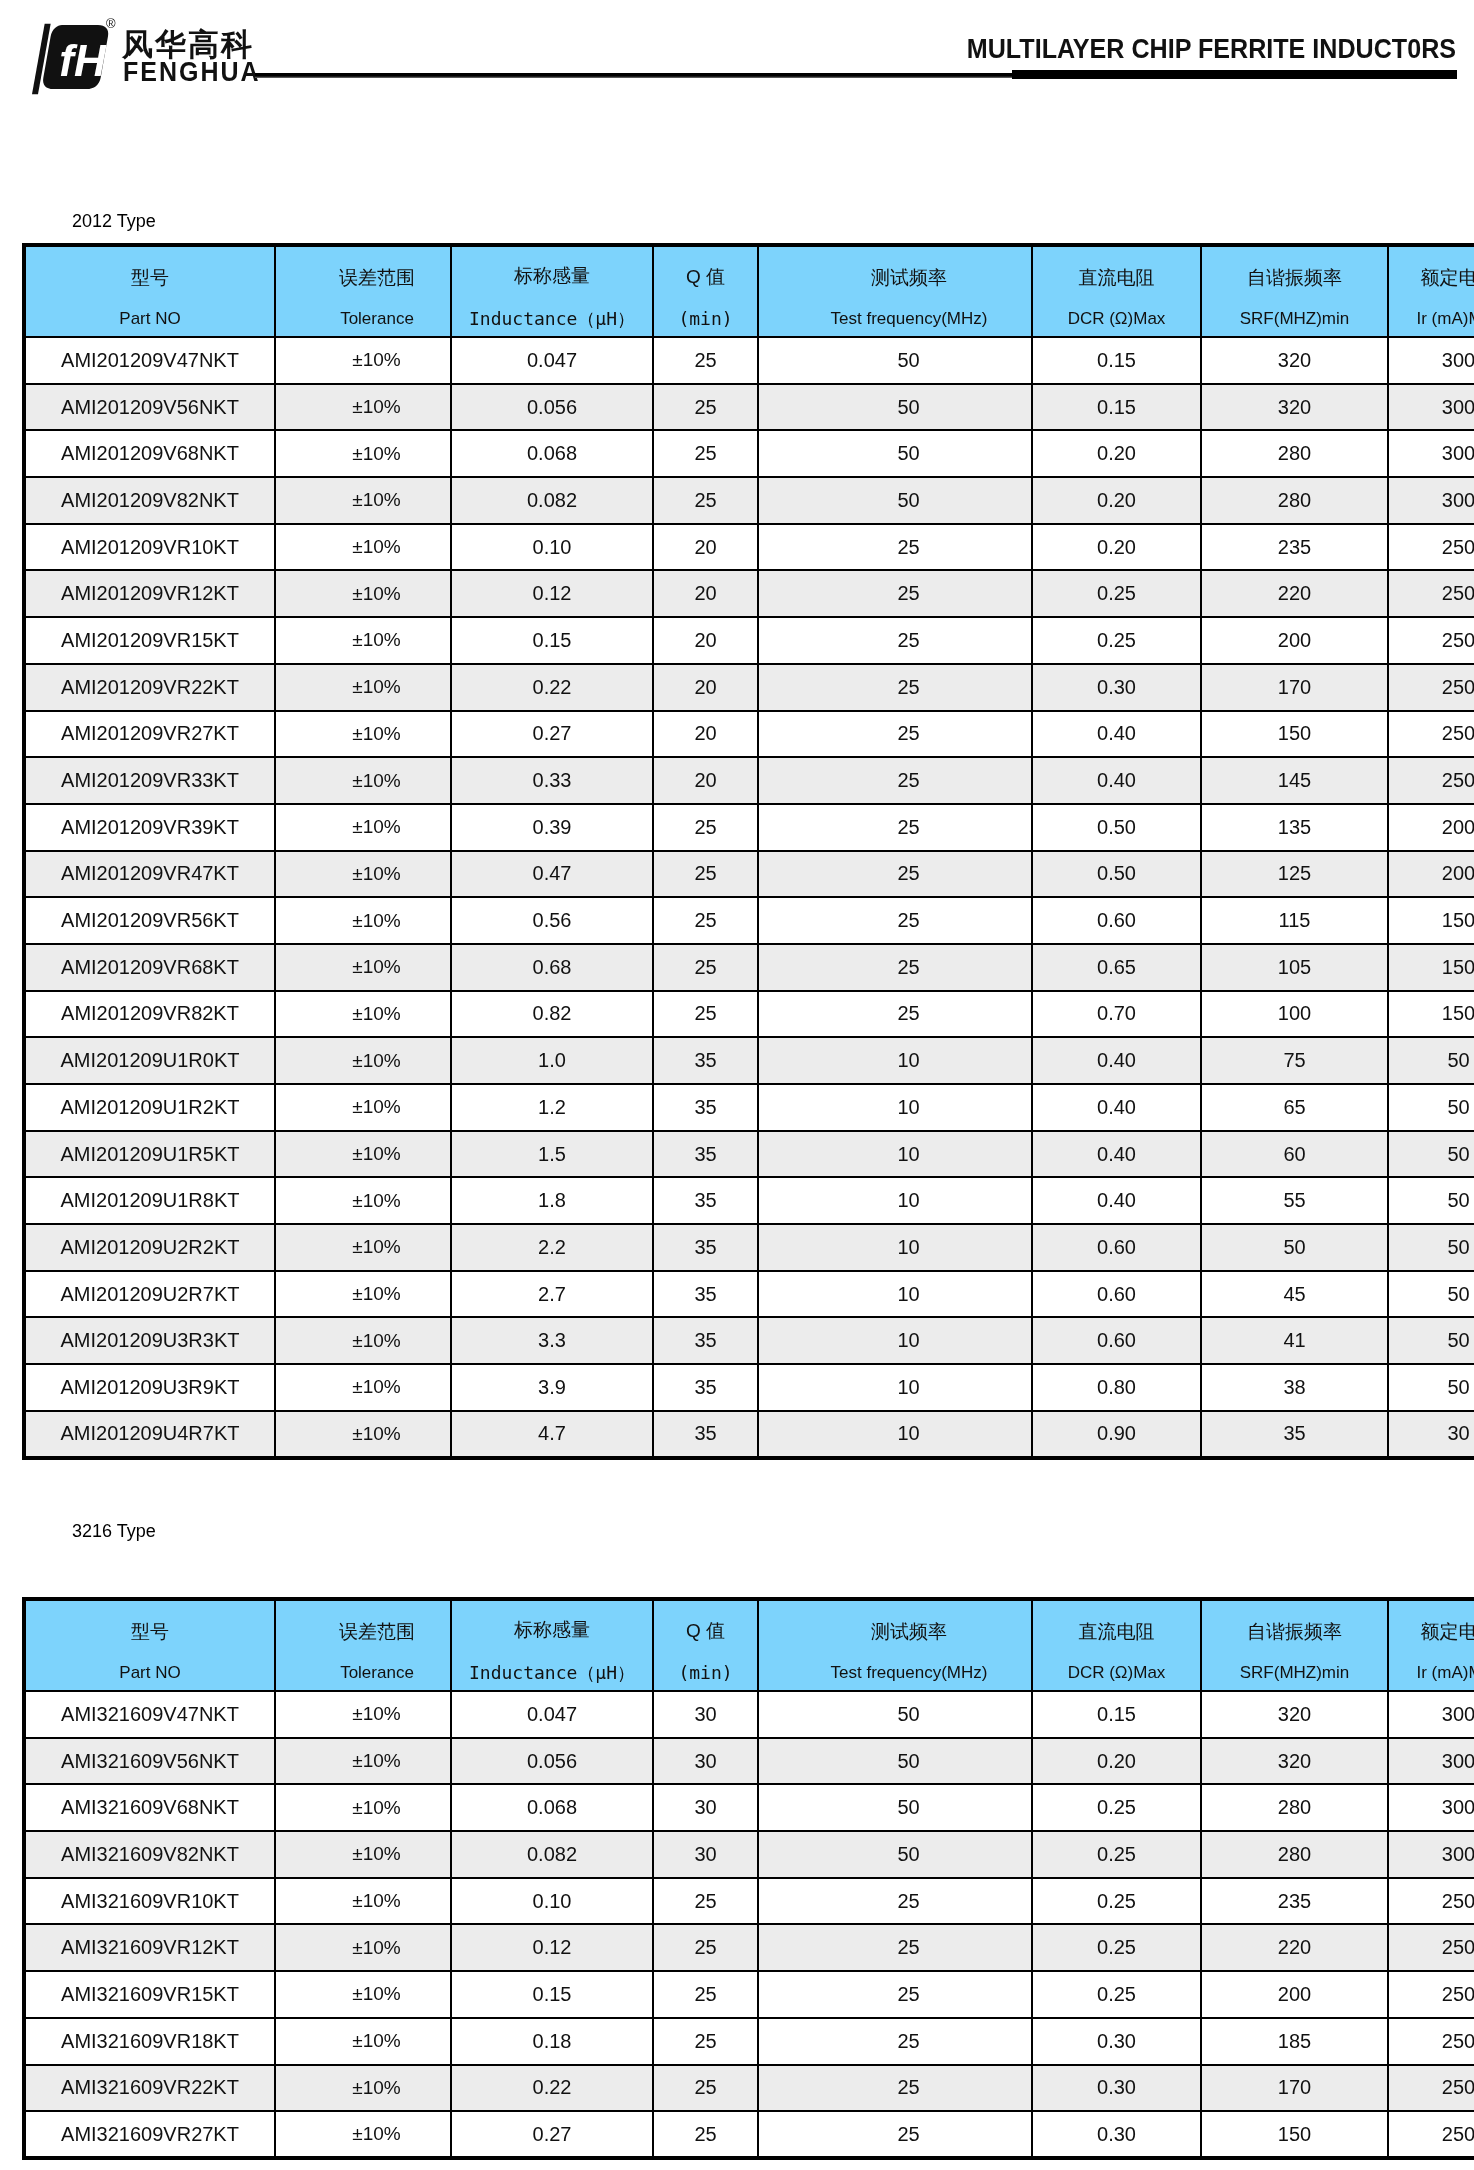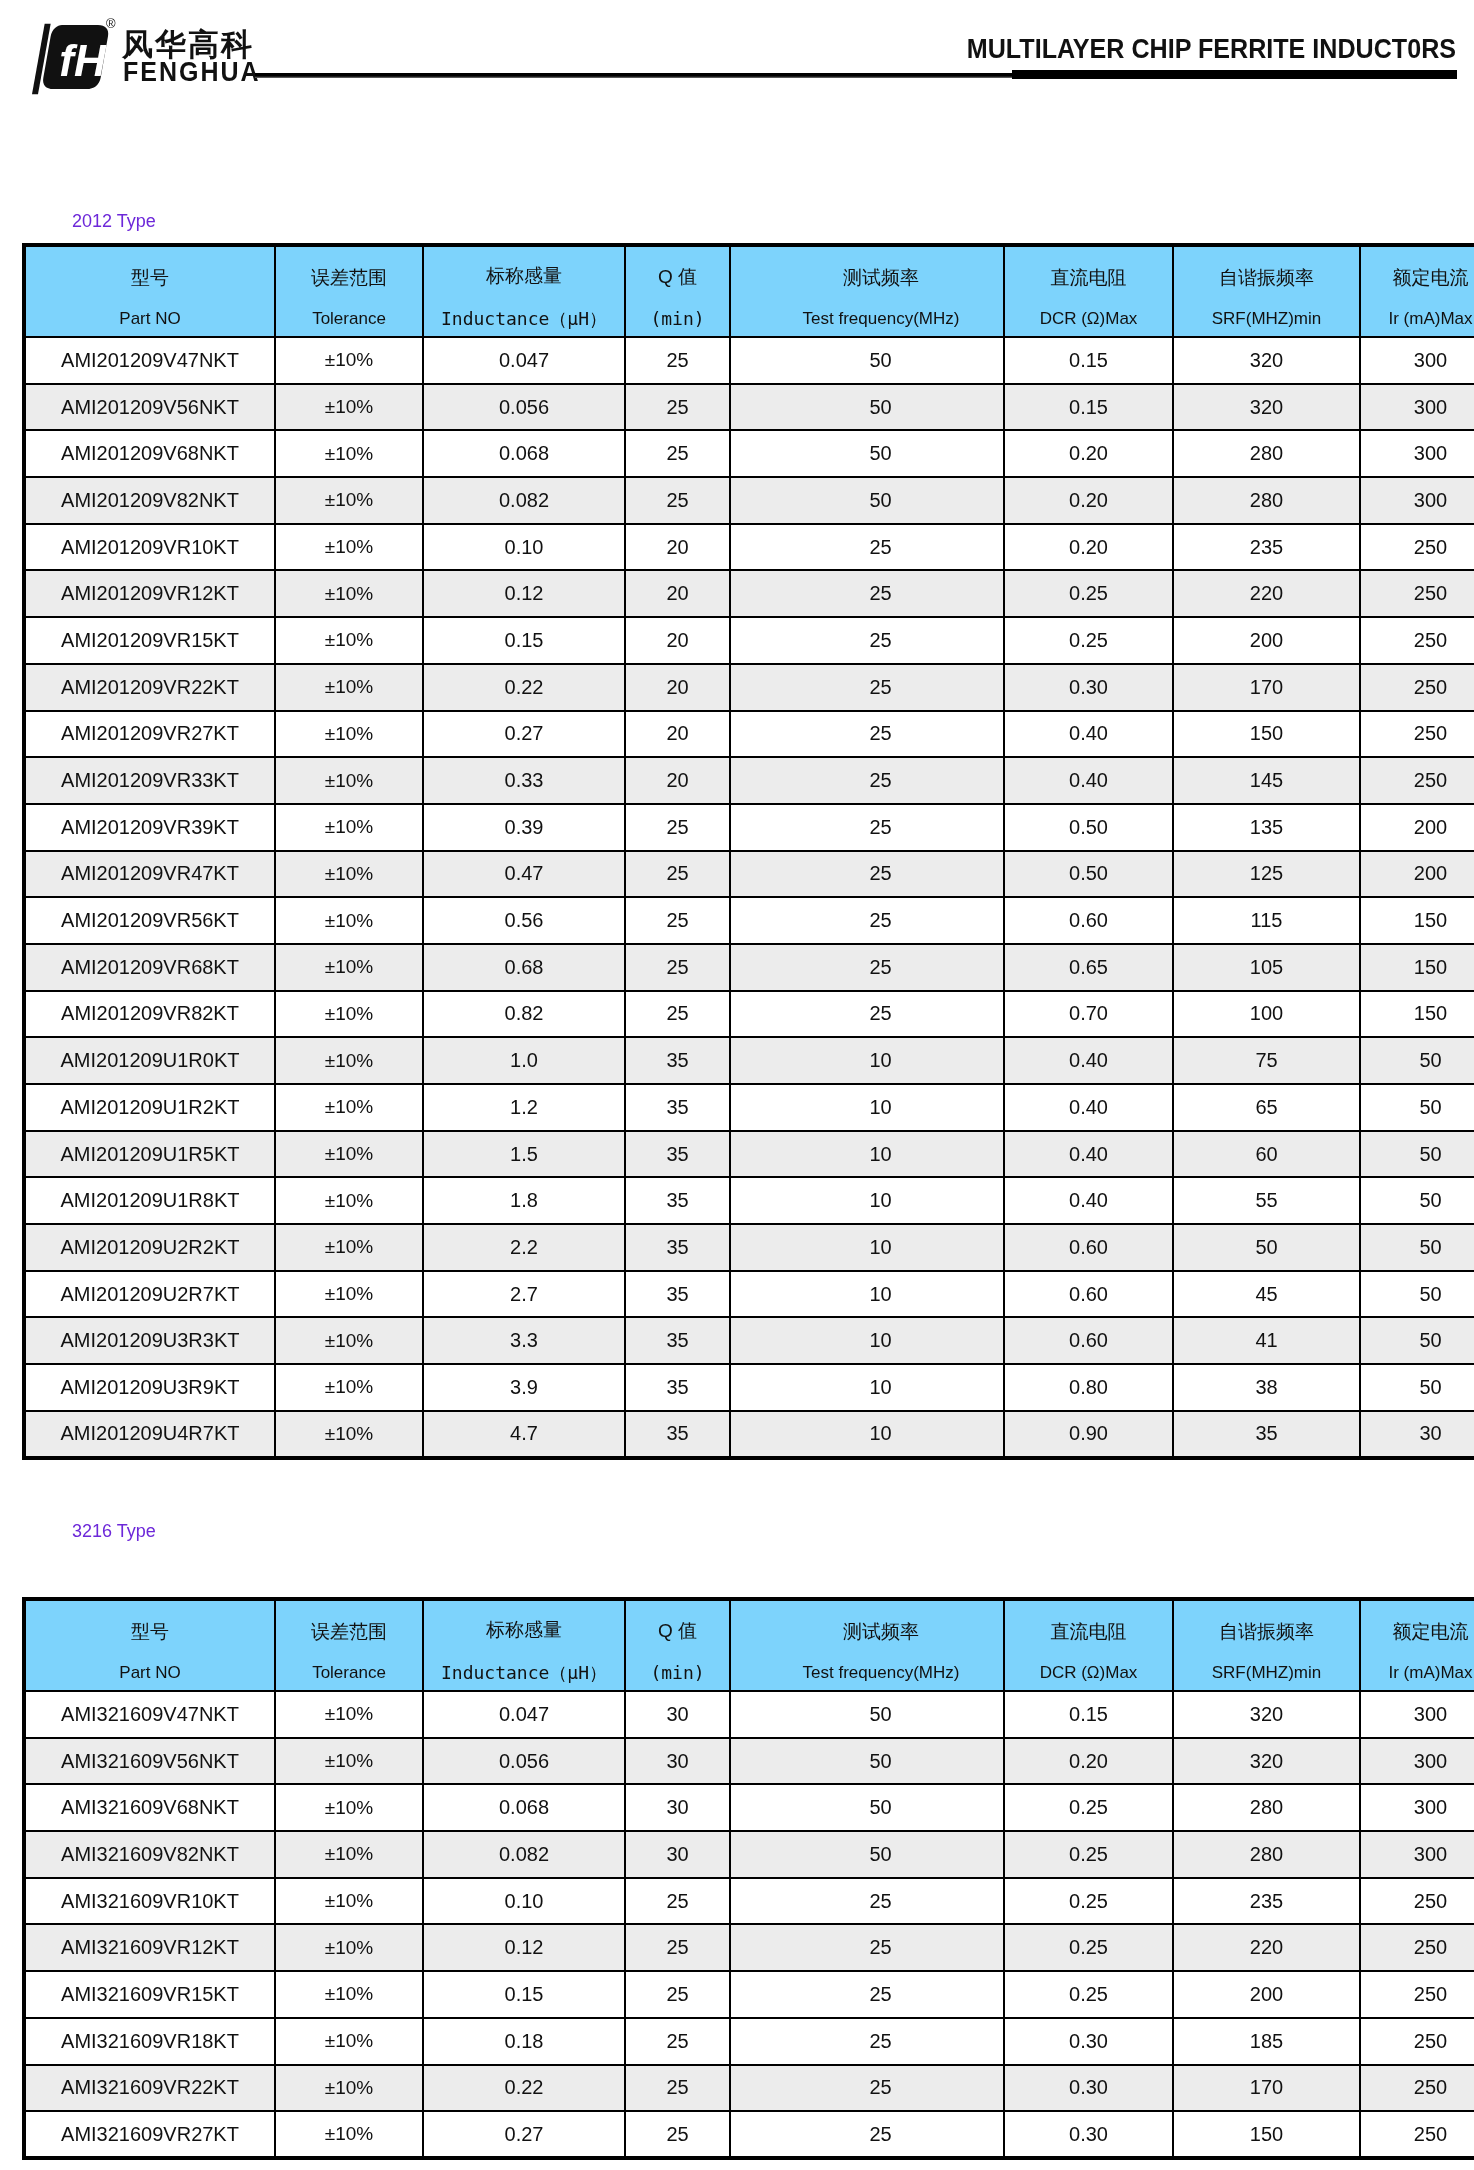--- a/index.html
+++ b/index.html
@@ -13,41 +13,41 @@
             letter-spacing:2px;white-space:nowrap;}
   .brand-en{position:absolute;left:123px;top:56px;font-size:25px;font-weight:bold;
             letter-spacing:2px;white-space:nowrap;transform:scaleY(1.08);transform-origin:left top;}
   .doc-title{position:absolute;right:18px;top:34px;font-size:27px;font-weight:bold;
              white-space:nowrap;transform:scaleX(.93);transform-origin:right center;}
   .rule-thin{position:absolute;left:255px;top:73px;width:757px;height:5px;
              background:linear-gradient(#000 60%,#777);}
   .rule-thick{position:absolute;left:1012px;top:70px;width:445px;height:9px;background:#000;}
 
   
-  .type-label{position:absolute;left:72px;font-size:18px;color:#6d28d9;}
+  .type-label{position:absolute;left:72px;font-size:18px;color:#000000;}
   #label-0{top:211px;}
   #label-1{top:1521px;}
 
   
   table.spec{position:absolute;left:22px;width:1432px;border-collapse:collapse;
              table-layout:fixed;border:4px solid #000;}
   #table-0{top:243px;}
   #table-1{top:1597px;}
   th,td{border:2.5px solid #000;text-align:center;vertical-align:middle;
         overflow:hidden;white-space:nowrap;}
   thead tr{height:92px;}
   tbody tr{height:46.7px;}
   th{background:#7dd3fc;font-weight:normal;padding:0;}
   tr.shaded td{background:#ececec;}
   td{font-size:20px;background:#fff;}
   td.c1{font-size:19px;}
   th .hcn{font-size:19px;margin-top:10px;}
   th .hen{font-size:17px;margin-top:18px;}
   th .hen.mono{font-family:"DejaVu Sans Mono", monospace;font-size:18px;}
-  .c0{width:248px;} .c1{width:146px;} .c2{width:200px;} .c3{width:103px;margin-left:37px;}
+  .c0{width:248px;} .c1{width:146px;padding-left:28px;} .c2{width:200px;} .c3{width:103px;margin-left:37px;}
   .c4{width:244px;padding-left:28px;} .c5{width:167px;margin-left:44px;} .c6{width:185px;} .c7{width:139px;}
 </style>
 </head>
 <body>
 
 <div>
 
   <div class="logo-mark">
     <svg viewBox="0 0 120 110" width="80" height="74">
       <polygon points="22,2 31,2 12,108 3,108" fill="#111"></polygon>

